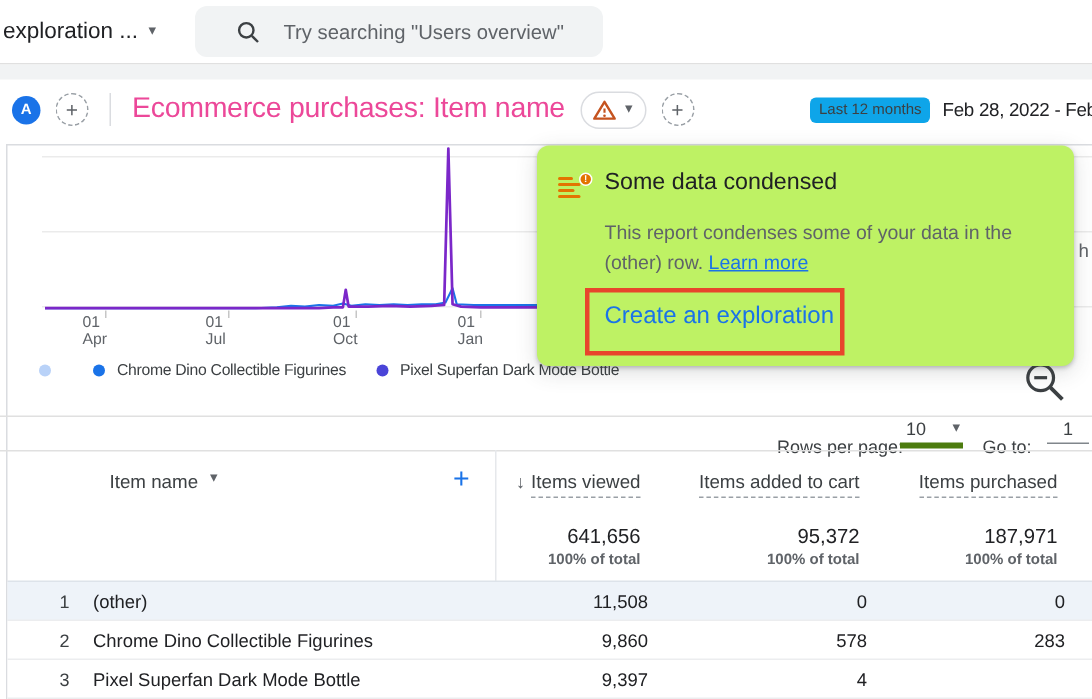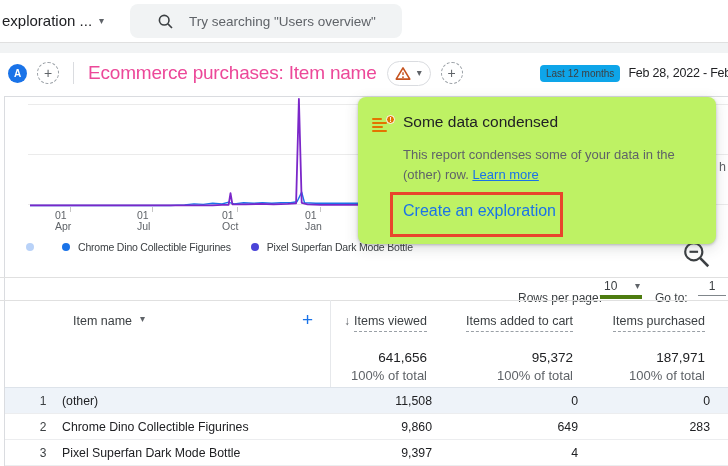--- a/index.html
+++ b/index.html
@@ -69,21 +69,21 @@
 
   
   .col-vline { position:absolute; left:330px; top:300px; width:1px; height:166px; background:#e6e8eb; }
   .dim-header { position:absolute; left:73px; top:314px; font-size:12.5px; font-weight:500; color:#3c4043; display:flex; align-items:flex-start; gap:8px; cursor:pointer; }
   .add-col { position:absolute; left:302px; top:309px; font-size:19px; color:#1a73e8; cursor:pointer; }
   .metric-header { position:absolute; top:314px; width:170px; text-align:right; font-size:12.5px; font-weight:500; color:#3c4043; cursor:pointer; white-space:nowrap; }
   .metric-header .hdr-label { border-bottom:1px dashed #9aa0a6; padding-bottom:3px; }
   .sort-arrow { color:#5f6368; margin-right:4px; font-size:12px; }
   .r1 { right:301px; } .r2 { right:155px; } .r3 { right:23px; }
   .total-value { position:absolute; top:350px; width:170px; text-align:right; font-size:13.5px; font-weight:500; color:#202124; }
-  .total-share { position:absolute; top:368px; width:170px; text-align:right; font-size:13px; color:#5f6368; }
+  .total-share { position:absolute; top:368px; width:170px; text-align:right; font-size:10px; color:#5f6368;font-weight:bold; }
   .totals-sep { position:absolute; left:5px; top:387px; width:723px; height:1px; background:#dde3ea; }
 
   .trow { position:absolute; left:5px; width:723px; height:26px; background:#fff; border-bottom:1px solid #ecedef; }
   .trow.alt { background:#eef3f9; }
   .row-num { position:absolute; left:25px; width:26px; text-align:center; font-size:12px; color:#3c4043; line-height:26px; }
   .row-name { position:absolute; left:57px; font-size:12.3px; font-weight:500; color:#202124; line-height:26px; white-space:nowrap; }
   .row-val { position:absolute; width:170px; text-align:right; font-size:12.3px; color:#202124; line-height:26px; }
   .rv1 { right:296px; } .rv2 { right:150px; } .rv3 { right:18px; }
 </style>
 </head>
@@ -240,21 +240,21 @@
     <span class="row-num">1</span>
     <span class="row-name">(other)</span>
     <span class="row-val rv1">11,508</span>
     <span class="row-val rv2">0</span>
     <span class="row-val rv3">0</span>
   </div>
   <div class="trow" style="top:414px">
     <span class="row-num">2</span>
     <span class="row-name">Chrome Dino Collectible Figurines</span>
     <span class="row-val rv1">9,860</span>
-    <span class="row-val rv2">649</span>
+    <span class="row-val rv2">578</span>
     <span class="row-val rv3">283</span>
   </div>
   <div class="trow" style="top:440px">
     <span class="row-num">3</span>
     <span class="row-name">Pixel Superfan Dark Mode Bottle</span>
     <span class="row-val rv1">9,397</span>
     <span class="row-val rv2">4</span>
   </div>
 
 </div>

